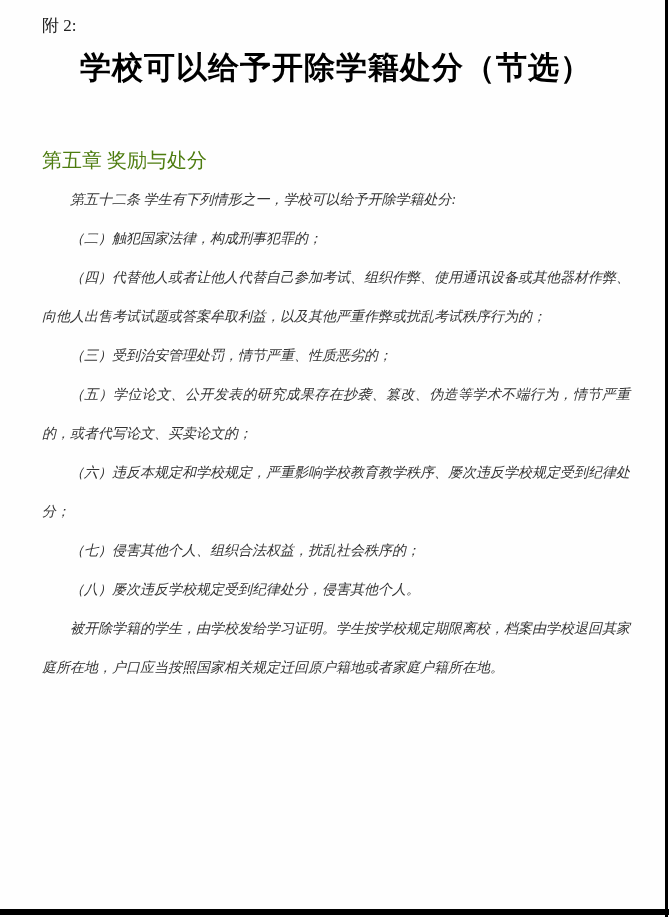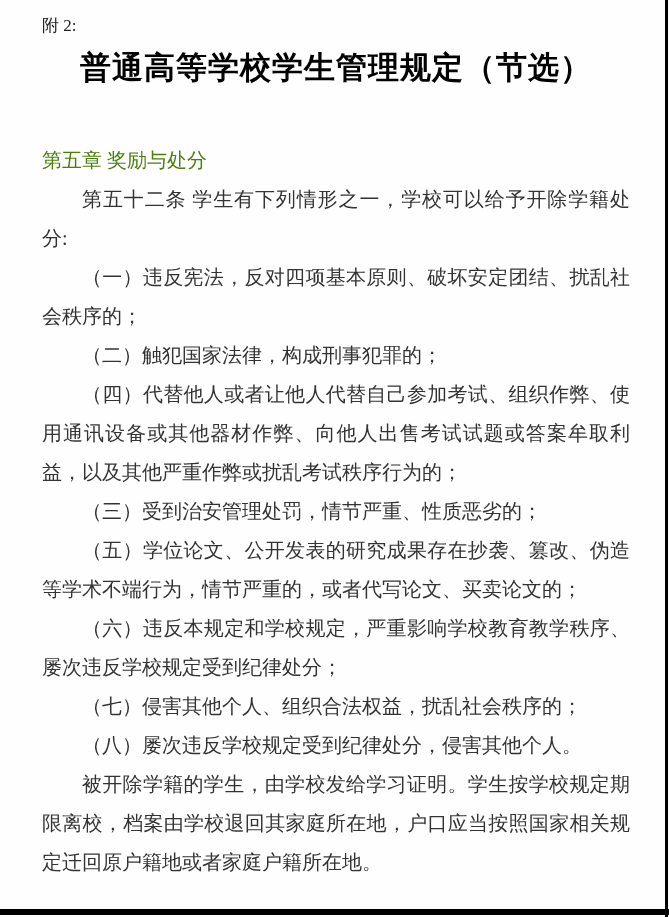--- a/index.html
+++ b/index.html
@@ -38,25 +38,26 @@
     white-space: nowrap;
   }
   .chapter-heading {
     margin-top: 52px;
     font-size: 20px;
     line-height: 39px;
     color: #4d7c0f;
   }
   .body-text p {
     margin: 0;
-    font-size: 20px;
+    font-size: 14px;
     line-height: 39px;
     text-align: justify;
     text-indent: 2em;
     color: #333333;
+    font-style: italic;
   }
   .edge-right {
     position: absolute;
     top: 0;
     bottom: 0;
     right: 1px;
     width: 3px;
     background: #000000;
   }
   .edge-bottom {
@@ -68,27 +69,26 @@
     background: #000000;
   }
 </style>
 </head>
 <body>
 
 <div class="page">
   <div class="content">
     <div class="attachment-label">附 2:</div>
 
-    <h1 class="doc-title">普通高等学校学生管理规定（节选）</h1>
+    <h1 class="doc-title">学校可以给予开除学籍处分（节选）</h1>
 
     <div class="chapter-heading">第五章  奖励与处分</div>
 
     <div class="body-text">
       <p>第五十二条  学生有下列情形之一，学校可以给予开除学籍处分:</p>
-      <p>（一）违反宪法，反对四项基本原则、破坏安定团结、扰乱社会秩序的；</p>
       <p>（二）触犯国家法律，构成刑事犯罪的；</p>
       <p>（四）代替他人或者让他人代替自己参加考试、组织作弊、使用通讯设备或其他器材作弊、向他人出售考试试题或答案牟取利益，以及其他严重作弊或扰乱考试秩序行为的；</p>
       <p>（三）受到治安管理处罚，情节严重、性质恶劣的；</p>
       <p>（五）学位论文、公开发表的研究成果存在抄袭、篡改、伪造等学术不端行为，情节严重的，或者代写论文、买卖论文的；</p>
       <p>（六）违反本规定和学校规定，严重影响学校教育教学秩序、屡次违反学校规定受到纪律处分；</p>
       <p>（七）侵害其他个人、组织合法权益，扰乱社会秩序的；</p>
       <p>（八）屡次违反学校规定受到纪律处分，侵害其他个人。</p>
       <p>被开除学籍的学生，由学校发给学习证明。学生按学校规定期限离校，档案由学校退回其家庭所在地，户口应当按照国家相关规定迁回原户籍地或者家庭户籍所在地。</p>
     </div>
   </div>

